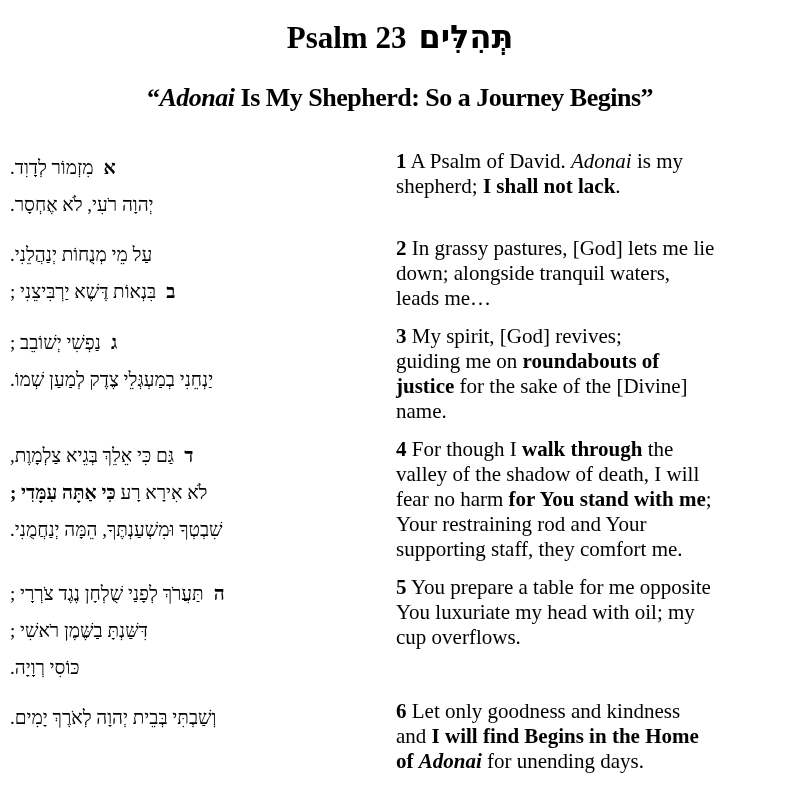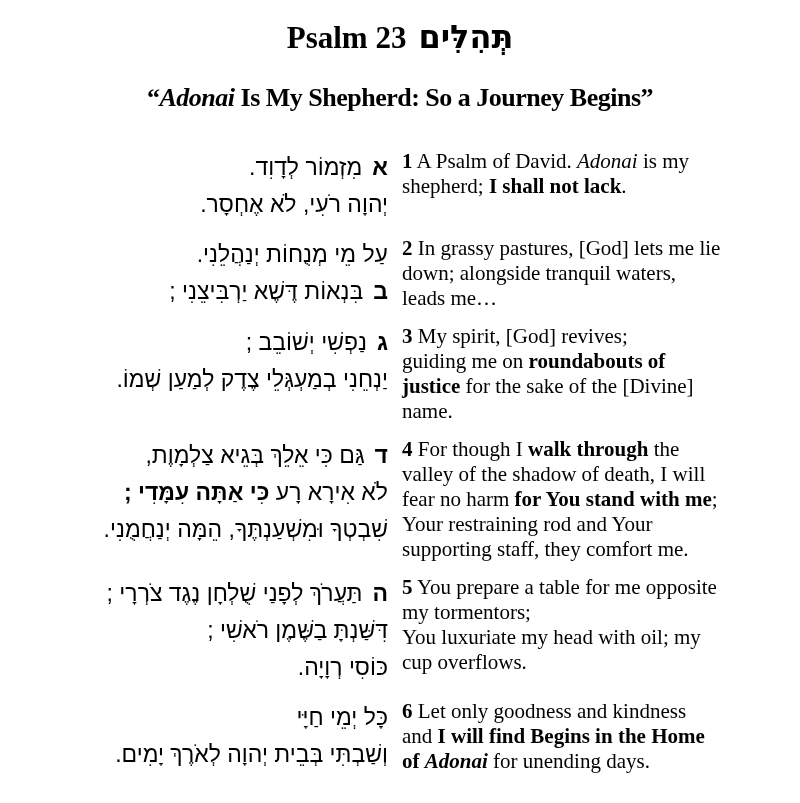--- a/index.html
+++ b/index.html
@@ -4,24 +4,24 @@
 <style>
   * { margin:0; padding:0; box-sizing:border-box; }
   html, body { width:800px; height:803px; background:#ffffff; color:#000000; overflow:hidden; }
   body { font-family:"Liberation Serif", serif; }
   .page { padding-top:16px; }
   .title { text-align:center; font-size:31px; font-weight:bold; line-height:1.35; }
   .title-he { font-family:"DejaVu Sans", sans-serif; font-size:32px; margin-left:12px; }
   .subtitle { text-align:center; font-size:26px; font-weight:bold; margin-top:24px; letter-spacing:-0.5px; }
   .verses { margin-top:36px; padding-left:10px; }
   .verse-row { display:flex; align-items:flex-start; margin-bottom:13px; }
-  .hebrew-col { flex:0 0 378px; direction:rtl; text-align:right;
-                font-family:Liberation Sans, sans-serif; font-size:23px; line-height:37px; }
+  .hebrew-col { flex:0 0 378px; direction:rtl; text-align:left;
+                font-family:Liberation Serif, serif; font-size:19px; line-height:37px; }
   .verse-letter { font-weight:bold; margin-left:10px; }
-  .english-col { flex:1 1 auto; margin-left:14px; 
+  .english-col { flex:1 1 auto; margin-left:8px; 
                  font-size:21px; line-height:25px; }
   .b { font-weight:bold; }
   .i { font-style:italic; }
 </style>
 </head>
 <body>
 
 <div class="page">
   <h1 class="title"><span class="title-en">Psalm 23</span><span class="title-he" lang="he">תְּהִלִּים</span></h1>
   <h2 class="subtitle"><span>“</span><span class="i">Adonai</span><span> Is My Shepherd: So a Journey Begins”</span></h2>
@@ -78,29 +78,27 @@
   </div>
 
   <div class="verse-row">
     <div class="hebrew-col" lang="he">
           <div><span class="verse-letter">ה</span><span>תַּעֲרֹךְ לְפָנַי שֻׁלְחָן נֶגֶד צֹרְרָי ;</span></div>
           <div><span>דִּשַּׁנְתָּ בַשֶּׁמֶן רֹאשִׁי ;</span></div>
           <div><span>כּוֹסִי רְוָיָה.</span></div>
         </div>
     <div class="english-col">
           <div><span class="b">5</span> <span>You prepare a table for me opposite</span></div>
-          <div><span>my tormentors;</span></div>
           <div><span>You luxuriate my head with oil; my</span></div>
           <div><span>cup overflows.</span></div>
         </div>
   </div>
 
   <div class="verse-row">
     <div class="hebrew-col" lang="he">
-          <div><span>כָּל יְמֵי חַיָּי</span></div>
           <div><span>וְשַׁבְתִּי בְּבֵית יְהוָה לְאֹרֶךְ יָמִים.</span></div>
         </div>
     <div class="english-col">
           <div><span class="b">6</span> <span>Let only goodness and kindness</span></div>
           <div><span>and </span><span class="b">I will find Begins in the Home</span></div>
           <div><span class="b">of </span><span class="b i">Adonai</span><span> for unending days.</span></div>
         </div>
   </div>
 </div>
 </div>

